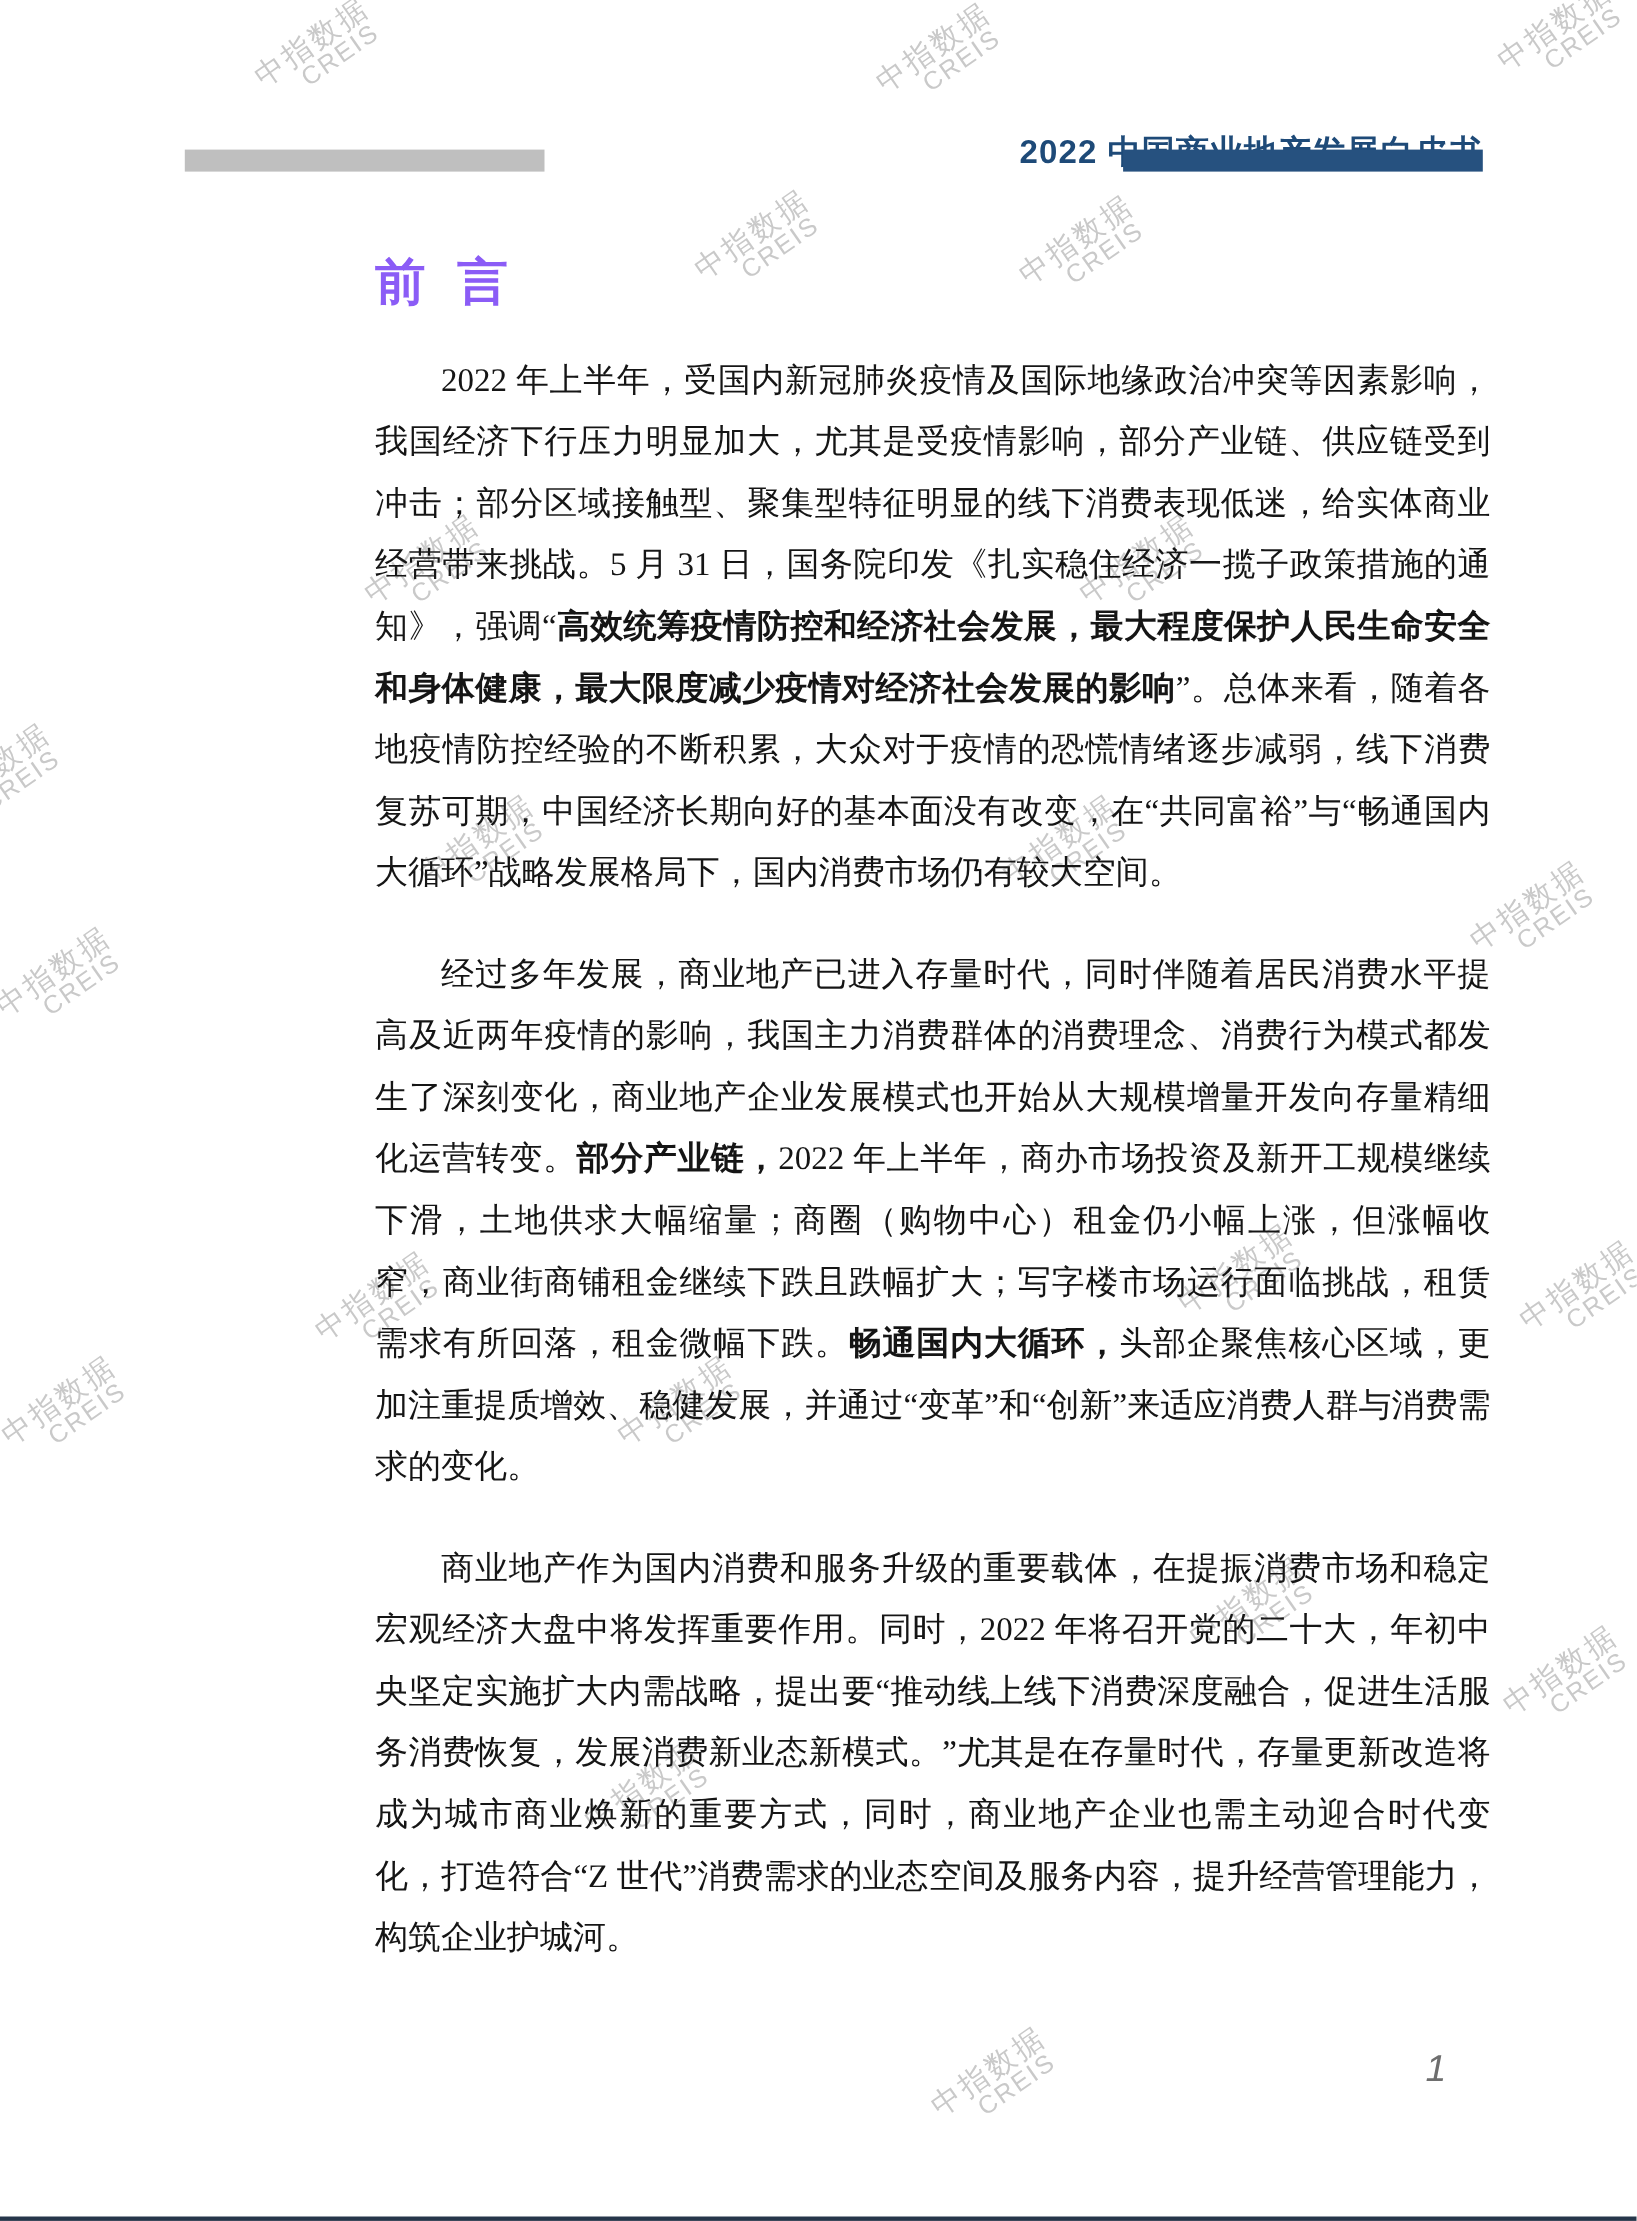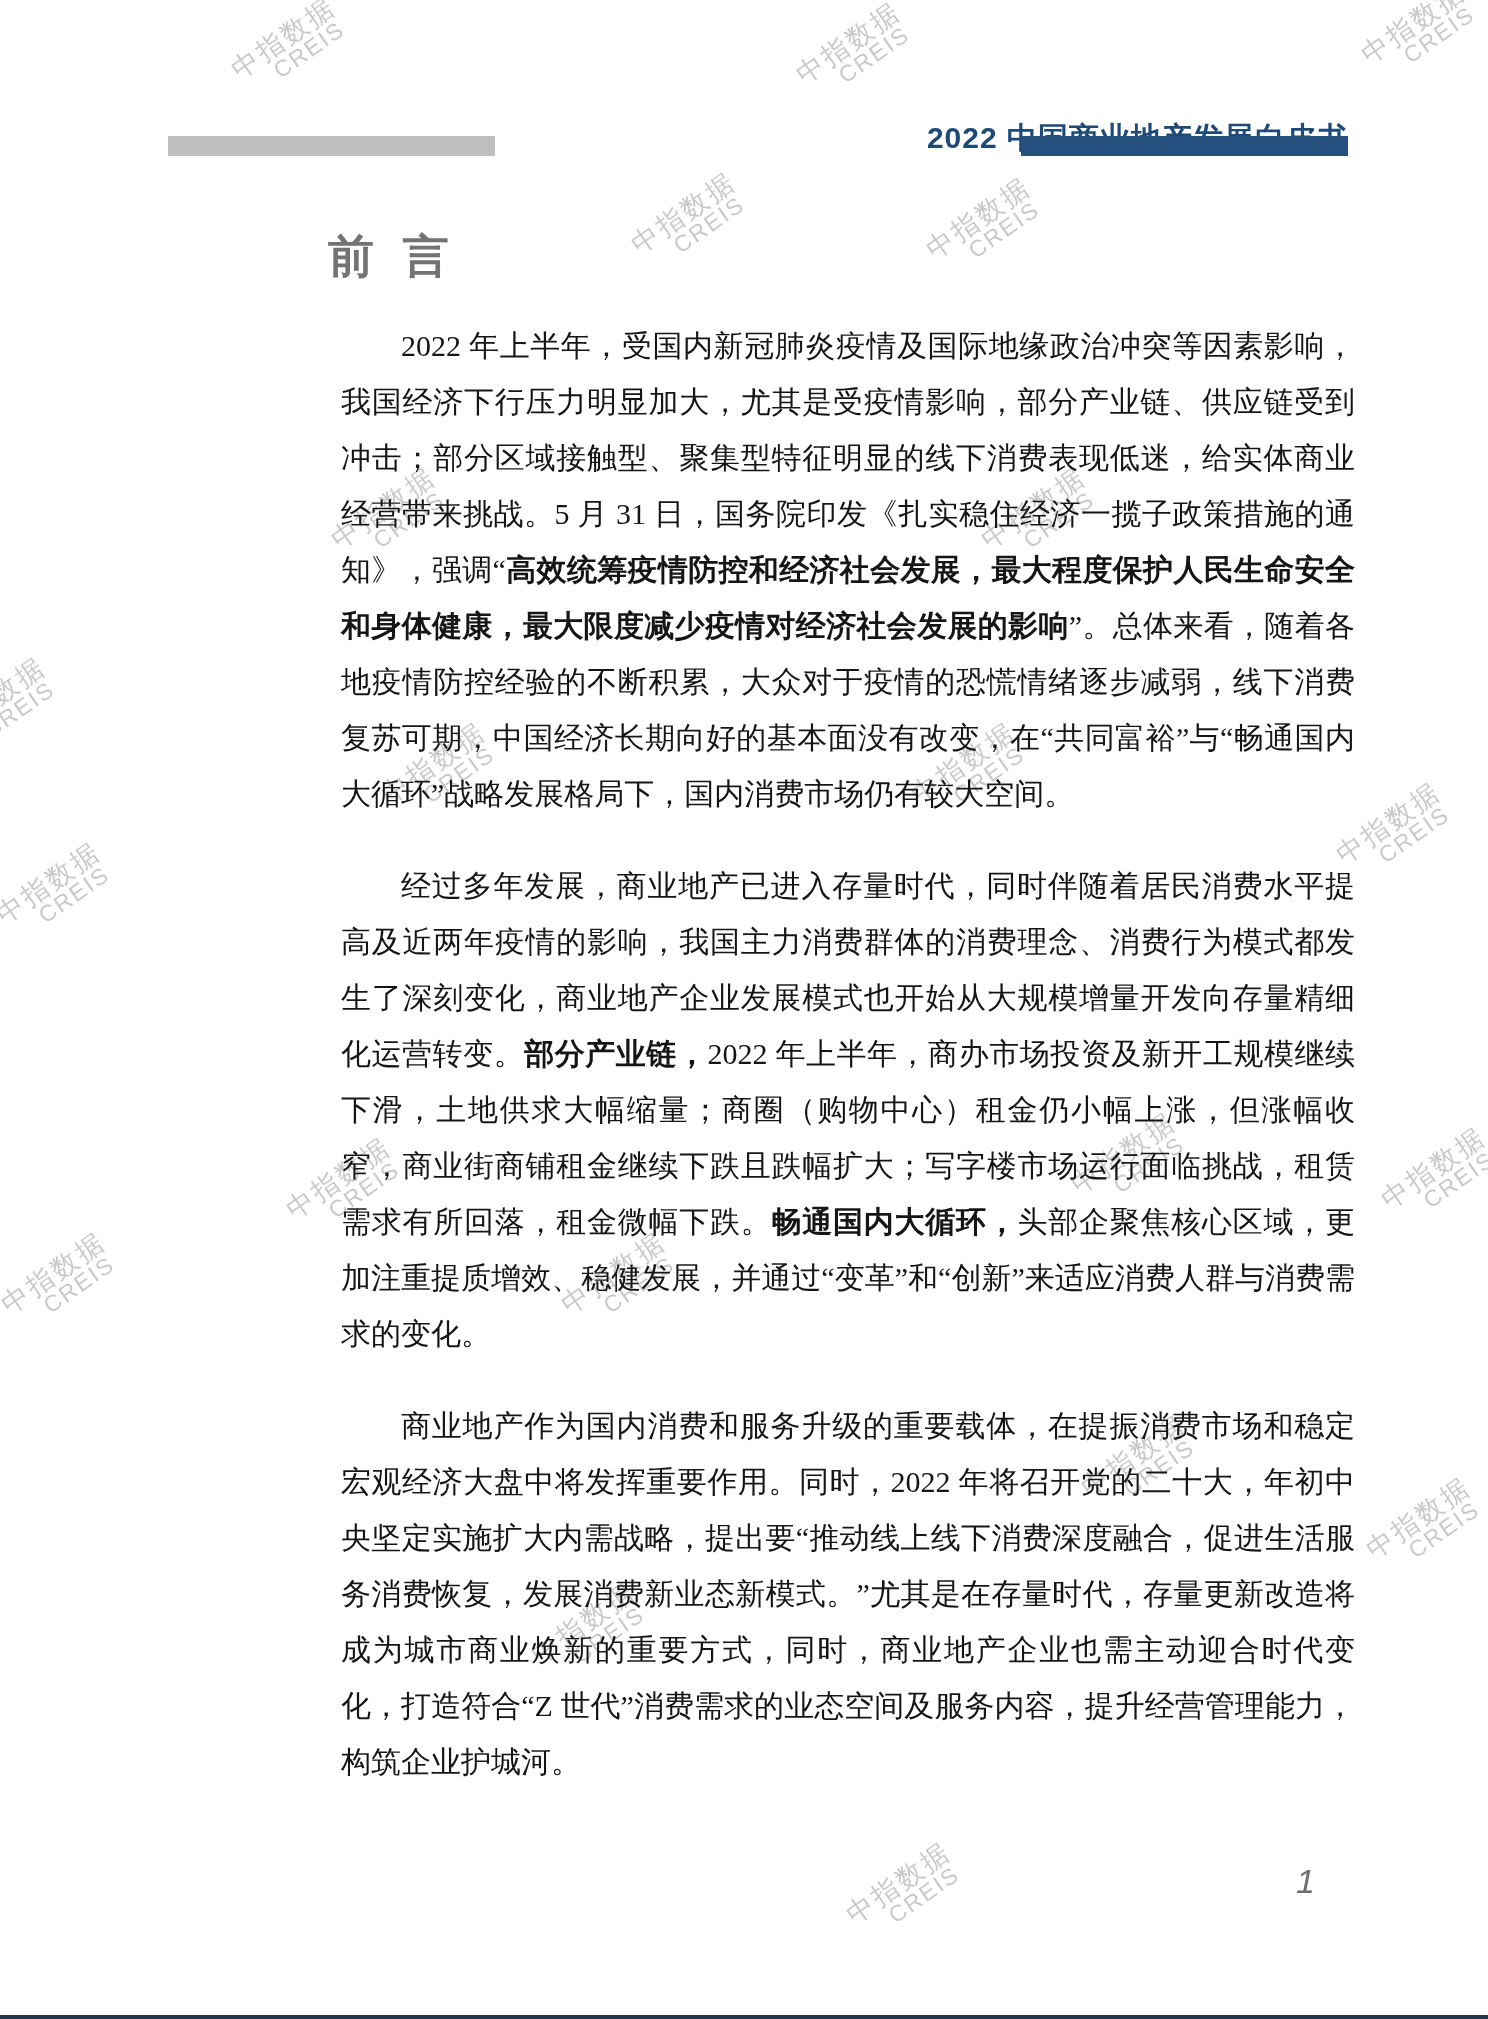--- a/index.html
+++ b/index.html
@@ -16,22 +16,22 @@
   .hdr-bar-left  { left:168px;  background:#bfbfbf; }
   .hdr-bar-right { left:1021px; background:#26517f; }
   .hdr-title {
     position:absolute; top:118px; left:168px; width:1180px;
     text-align:right; font-size:30px; font-weight:bold;
     color:#1e4a78; letter-spacing:1px; white-space:nowrap;
   }
 
   
   .section-title {
-    position:absolute; top:226px; left:328px; margin:0;
-    font-size:46px; font-weight:bold; color:#737373; letter-spacing:8px;
+    position:absolute; top:226px; left:341px; margin:0;
+    font-size:46px; font-weight:bold; color:#8b5cf6; letter-spacing:8px;
   }
 
   
   .body-text {
     position:absolute; left:341px; top:318px; width:1014px;
     font-size:30px; line-height:56px; color:#151515;
     text-align:justify;
   }
   .body-text p { margin:0 0 36px 0; text-indent:2em;font-family:Liberation Serif, serif; }
   .body-text span.b { font-weight:bold; }

